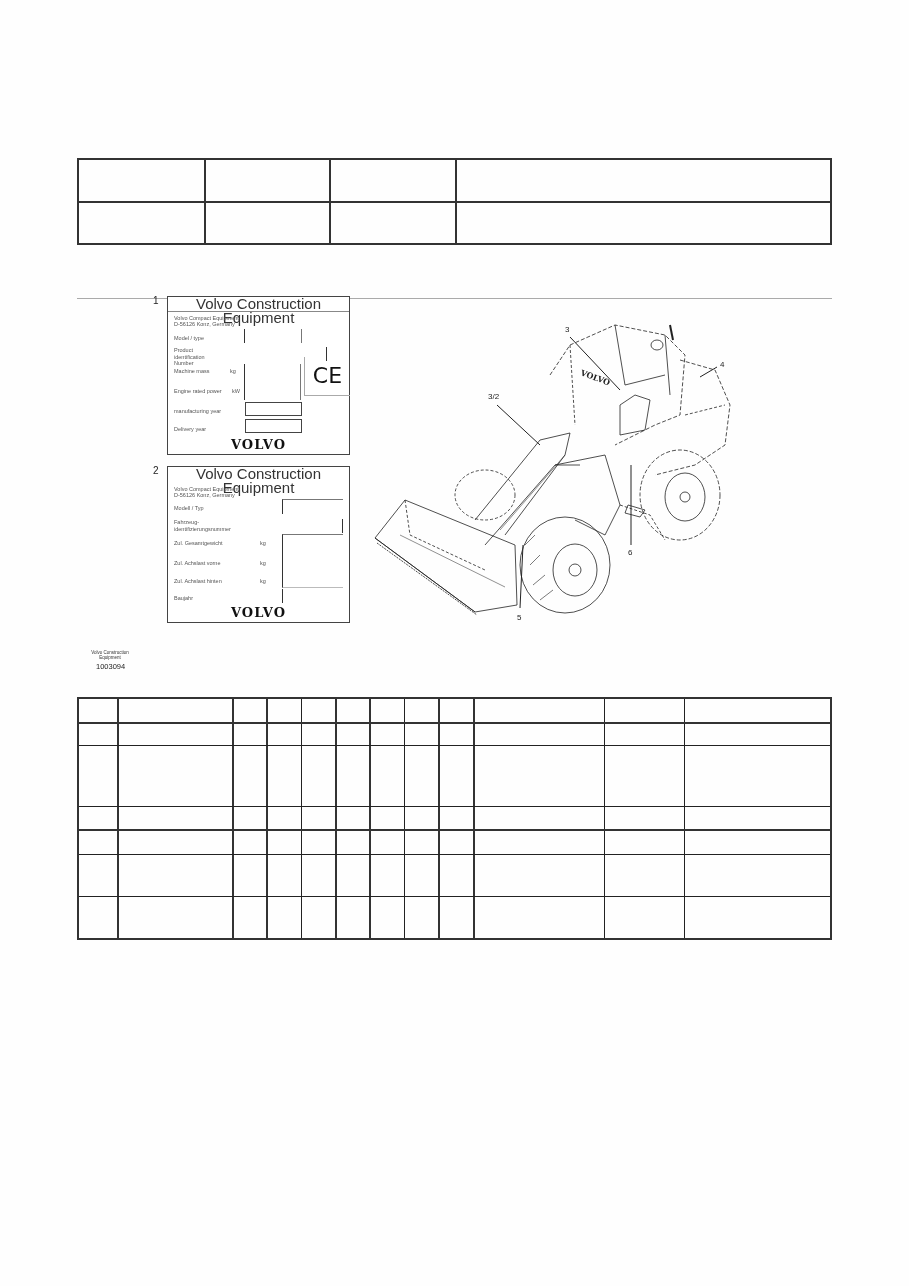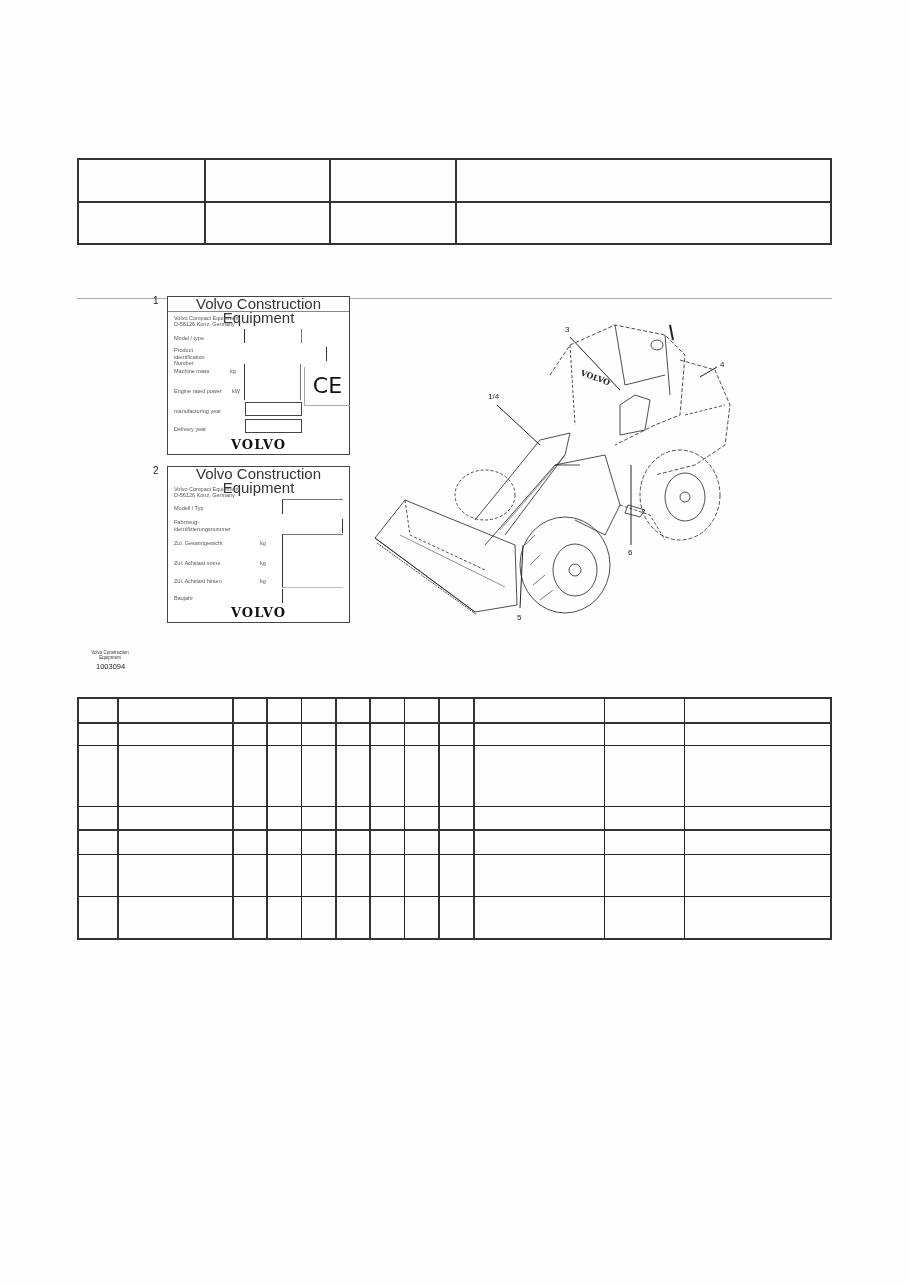--- a/index.html
+++ b/index.html
@@ -62,21 +62,21 @@
   <div class="box" style="left:158px; top:50px; height:14px;"></div>
 
   <div class="lbl" style="top:71px;">Machine mass</div>
   <div class="unit" style="left:62px; top:71px;">kg</div>
   <div class="box" style="left:76px; top:67px; height:19px; width:55px; border-right:1px solid #777;"></div>
 
   <div class="lbl" style="top:91px;">Engine rated power</div>
   <div class="unit" style="left:64px; top:91px;">kW</div>
   <div class="box" style="left:76px; top:85px; height:18px; width:55px; border-right:1px solid #777;"></div>
 
-  <div class="ce-box" style="left:136px; top:70px; width:45px; height:38px; line-height:38px;">CE</div>
+  <div class="ce-box" style="left:136px; top:60px; width:45px; height:38px; line-height:38px;">CE</div>
 
   <div class="lbl" style="top:111px;">manufacturing year</div>
   <div class="box full" style="left:77px; top:105px; height:12px; width:55px;"></div>
 
   <div class="lbl" style="top:129px;">Delivery year</div>
   <div class="box full" style="left:77px; top:122px; height:12px; width:55px; border-left-width:1px;"></div>
 
   <div class="logo" style="top:140px;">VOLVO</div>
 </div>
 
@@ -159,21 +159,21 @@
     <path d="M263 200 L280 205 L275 212 L260 208 Z"></path>
 
     <text x="215" y="70" font-family="DejaVu Serif, serif" font-size="8" font-weight="bold" fill="#222" stroke="none" transform="rotate(20 215 70)">VOLVO</text>
 
     <line x1="132" y1="100" x2="175" y2="140" stroke-width="1"></line>
     <line x1="205" y1="32" x2="255" y2="85" stroke-width="1"></line>
     <line x1="352" y1="62" x2="335" y2="72" stroke-width="1"></line>
     <line x1="155" y1="303" x2="158" y2="240" stroke-width="1"></line>
     <line x1="266" y1="240" x2="266" y2="160" stroke-width="1"></line>
   </svg>
-  <div class="callout" style="left:123px; top:87px;">1/4</div>
+  <div class="callout" style="left:123px; top:87px;">3/2</div>
   <div class="callout" style="left:200px; top:20px;">3</div>
   <div class="callout" style="left:355px; top:55px;">4</div>
   <div class="callout" style="left:152px; top:308px;">5</div>
   <div class="callout" style="left:263px; top:243px;">6</div>
 </div>
 
 <div class="bottom-table">
 
   <div class="vline" style="left:38px; border-left:2px solid #333;"></div>
   <div class="vline" style="left:153px; border-left:2px solid #333;"></div>

